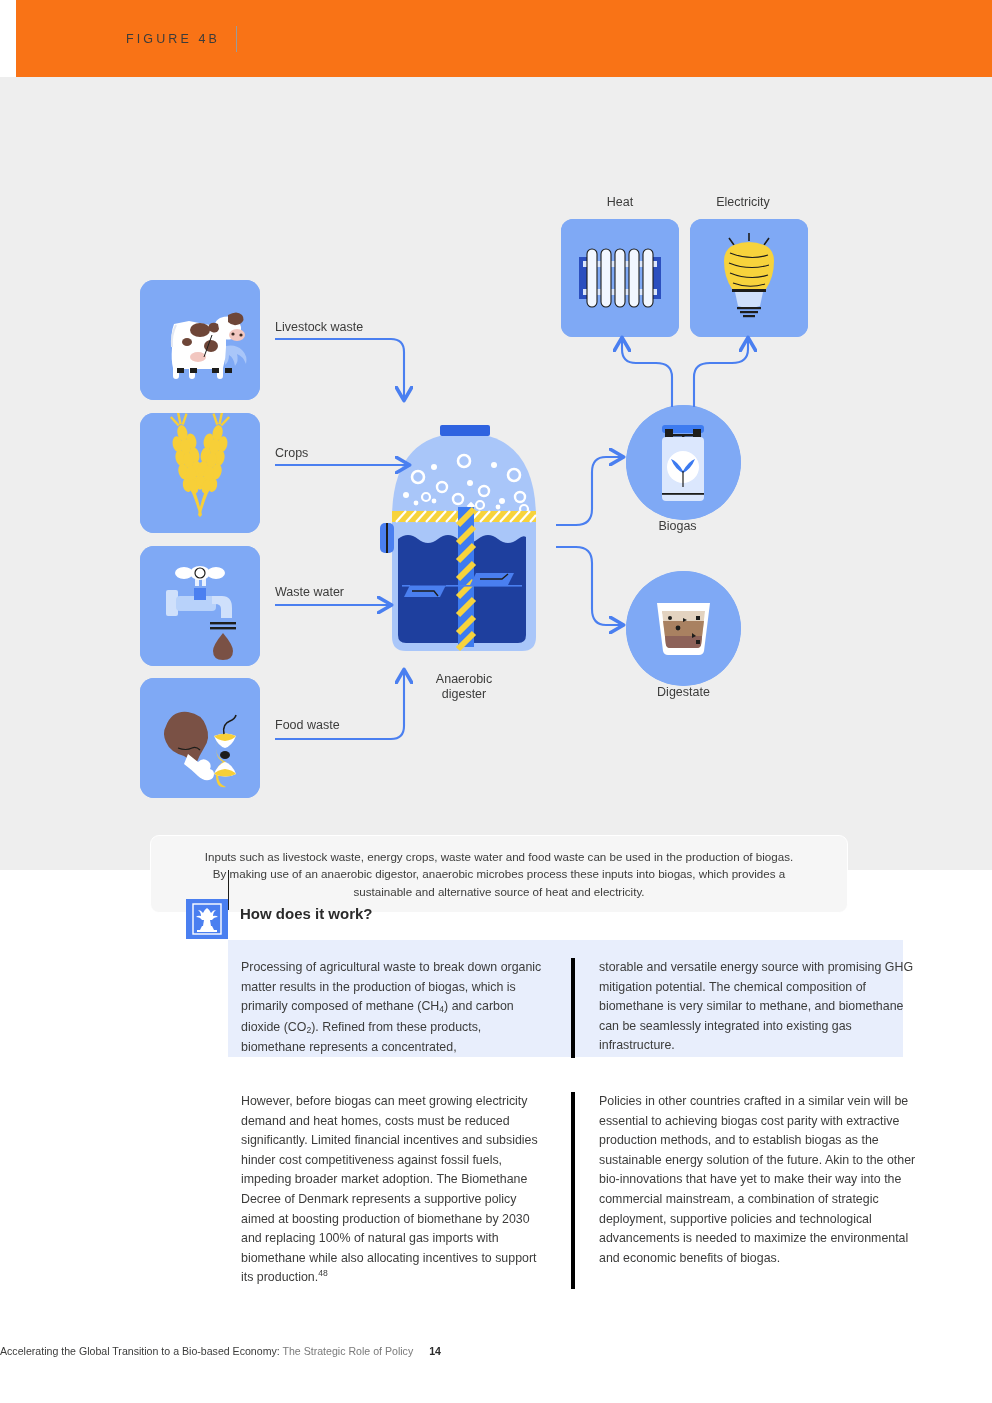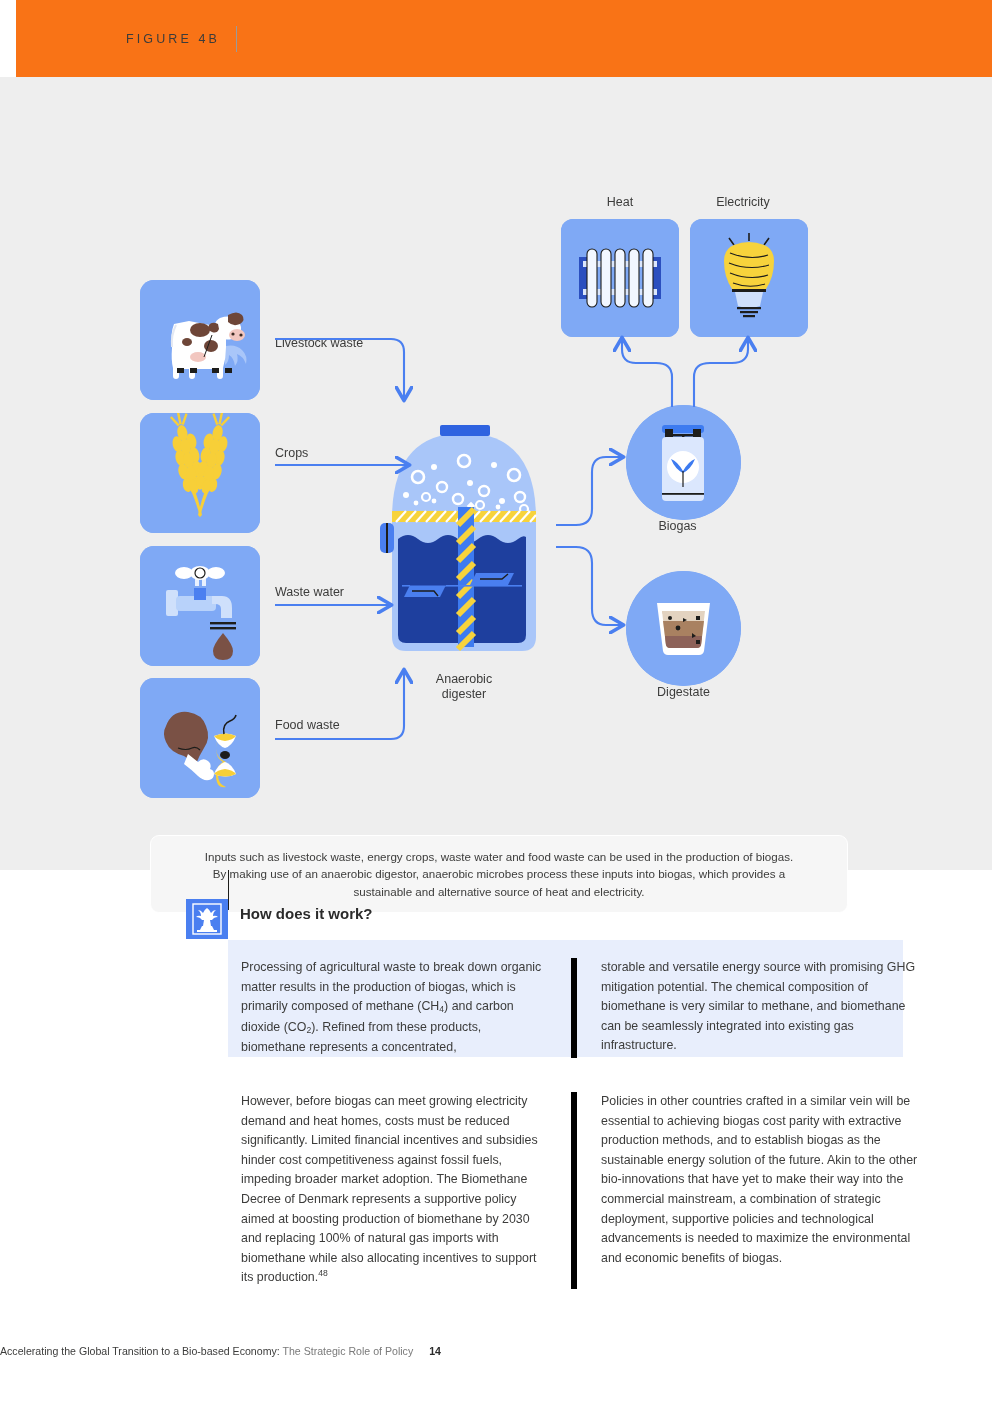--- a/index.html
+++ b/index.html
@@ -95,21 +95,21 @@
     position:absolute; left:228px; top:940px; width:675px; height:117px;
     background:#e8eefc;
   }
 
   .cols{
     position:absolute; left:241px; width:690px;
     display:flex;
   }
   .col{ width:330px;margin-top:8px; }
   .col-l{ padding-right:22px; }
-  .col-r{ padding-left:24px; border-left:6px solid #000000; width:354px; }
+  .col-r{ padding-left:24px; border-left:4px solid #000000; width:354px; }
   .col p{
     margin:0; font-size:12.4px; line-height:19.6px; color:#3c3c3b;
   }
   .block-top{ top:950px; }
   .block-bot{ top:1084px; }
   .block-bot .col-r{ }
 
   sub{ font-size:8.6px; vertical-align:baseline; position:relative; top:2px; }
   sup{ font-size:8.6px; vertical-align:baseline; position:relative; top:-5px; }
 
@@ -150,21 +150,21 @@
       <path d="M37 46 q-4 9 -3 20 q0 4 2 4 q2 0 2 -4 q-1 -10 2 -19 z" fill="#ffffff"></path>
       <path d="M36 45 q-5 10 -4 22" stroke="#e3e8f2" stroke-width="2" fill="none"></path>
       <ellipse cx="58" cy="77" rx="8" ry="5" fill="#f2c7c0"></ellipse>
       <rect x="37" y="88" width="7" height="5" fill="#1d1d1b"></rect>
       <rect x="50" y="88" width="7" height="5" fill="#1d1d1b"></rect>
       <rect x="72" y="88" width="7" height="5" fill="#1d1d1b"></rect>
       <rect x="85" y="88" width="7" height="5" fill="#1d1d1b"></rect>
       <path d="M72 55 l-8 22" stroke="#1d1d1b" stroke-width="1" fill="none"></path>
     </svg>
   </div>
-  <div class="io-label" style="left:275px; top:259px;text-align:right;">Livestock waste</div>
+  <div class="io-label" style="left:275px; top:243px;text-align:right;">Livestock waste</div>
 
   <div class="tile" style="left:140px; top:336px;">
     <svg viewBox="0 0 120 120">
       <rect width="120" height="120" fill="#7fa9f5"></rect>
       <g fill="#f7cf38">
         <path d="M60 104 q-6 -24 -18 -44 q-3 -5 -1 -9 q4 3 6 8 q10 20 15 43 z"></path>
         <path d="M60 104 q6 -24 18 -44 q3 -5 1 -9 q-4 3 -6 8 q-10 20 -15 43 z"></path>
       </g>
       <g fill="#f7cf38">
         <g transform="translate(42,18) rotate(-12)">

